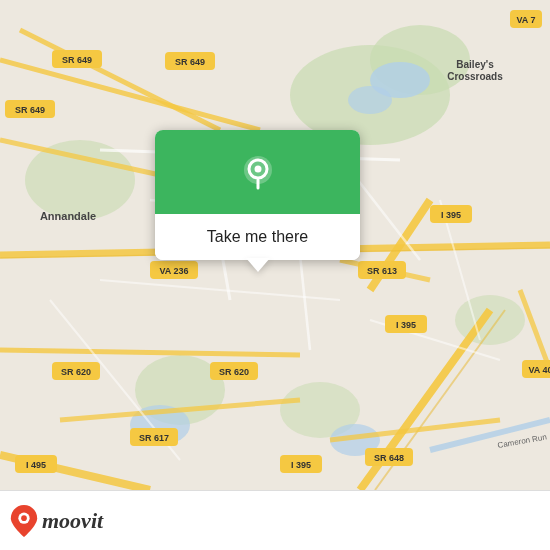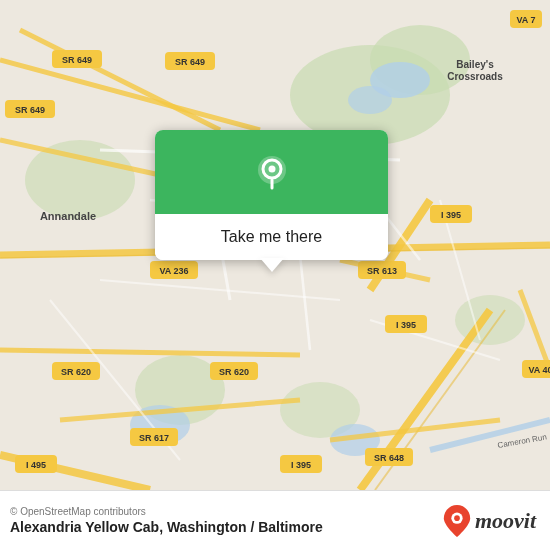--- a/index.html
+++ b/index.html
@@ -19,21 +19,21 @@
       height: 100%;
       position: absolute;
       top: 0; left: 0;
     }
 
     
     .popup-callout {
       position: absolute;
       top: 130px;
       left: 155px;
-      width: 233px;
+      width: 205px;
       background: white;
       border-radius: 8px;
       box-shadow: 0 2px 12px rgba(0,0,0,0.3);
       display: flex;
       flex-direction: column;
       align-items: center;
       overflow: visible;
       z-index: 10;
     }
 
@@ -249,24 +249,20 @@
         <circle cx="22" cy="17" r="3.5" fill="white"></circle>
         <path d="M22 28 L22 36" stroke="white" stroke-width="3" stroke-linecap="round"></path>
       </svg>
     </div>
     <div class="popup-label">Take me there</div>
     <div class="popup-tail"></div>
   </div>
 </div>
 
 <div id="bottom-bar">
-  <div class="bottom-left">
-    <span class="copyright-text">© OpenStreetMap contributors</span>
-    <span class="app-name">Alexandria Yellow Cab, Washington / Baltimore</span>
-  </div>
   <div class="moovit-logo">
 
     <svg class="moovit-pin" viewBox="0 0 28 34" xmlns="http://www.w3.org/2000/svg">
       <path d="M14 0 C6.3 0 0 6.3 0 14 C0 22 14 34 14 34 C14 34 28 22 28 14 C28 6.3 21.7 0 14 0Z" fill="#e8432d"></path>
       <circle cx="14" cy="14" r="6" fill="white"></circle>
       <circle cx="14" cy="14" r="3" fill="#e8432d"></circle>
     </svg>
     <span class="moovit-text">moovit</span>
   </div>
 </div>

